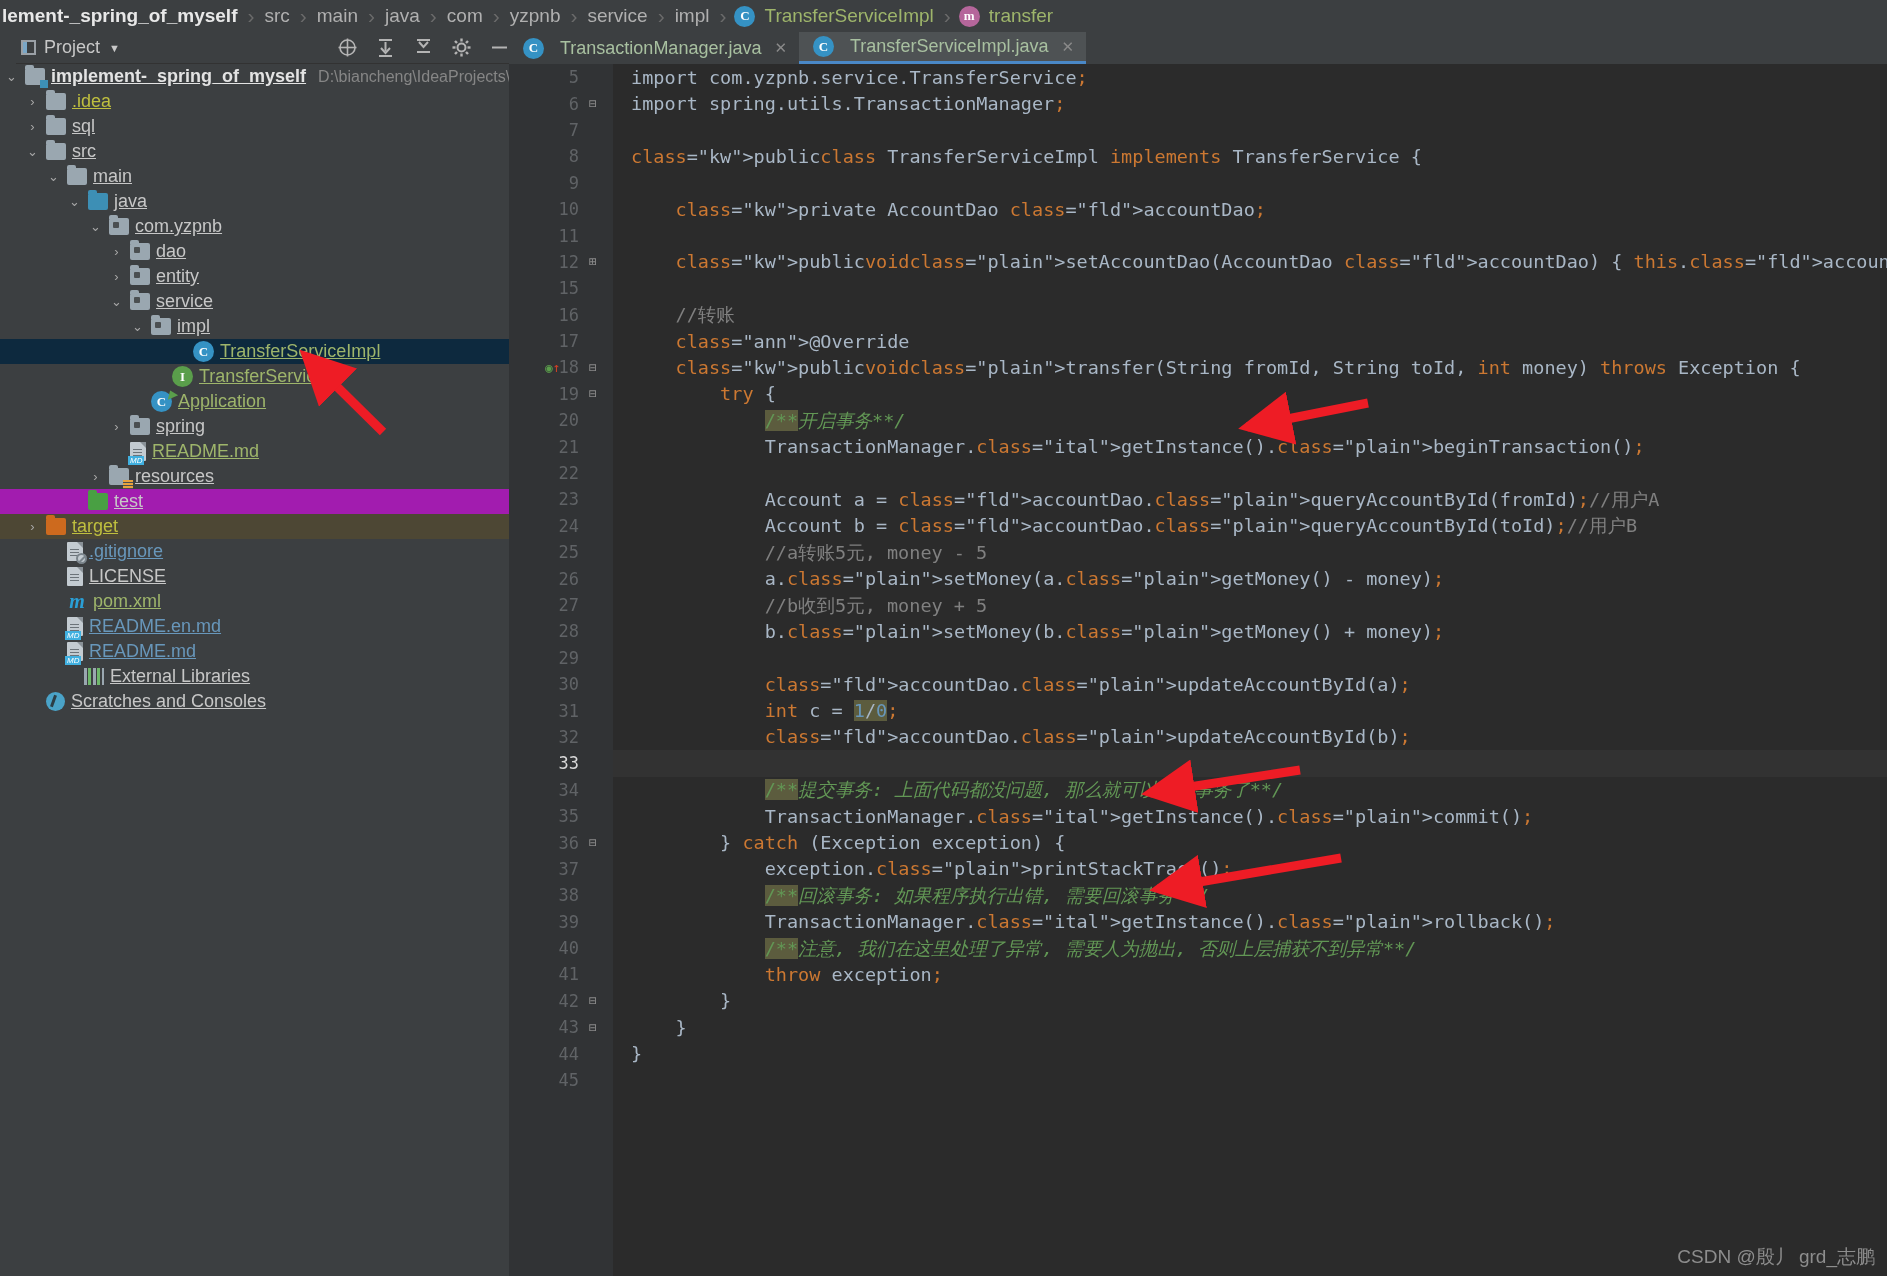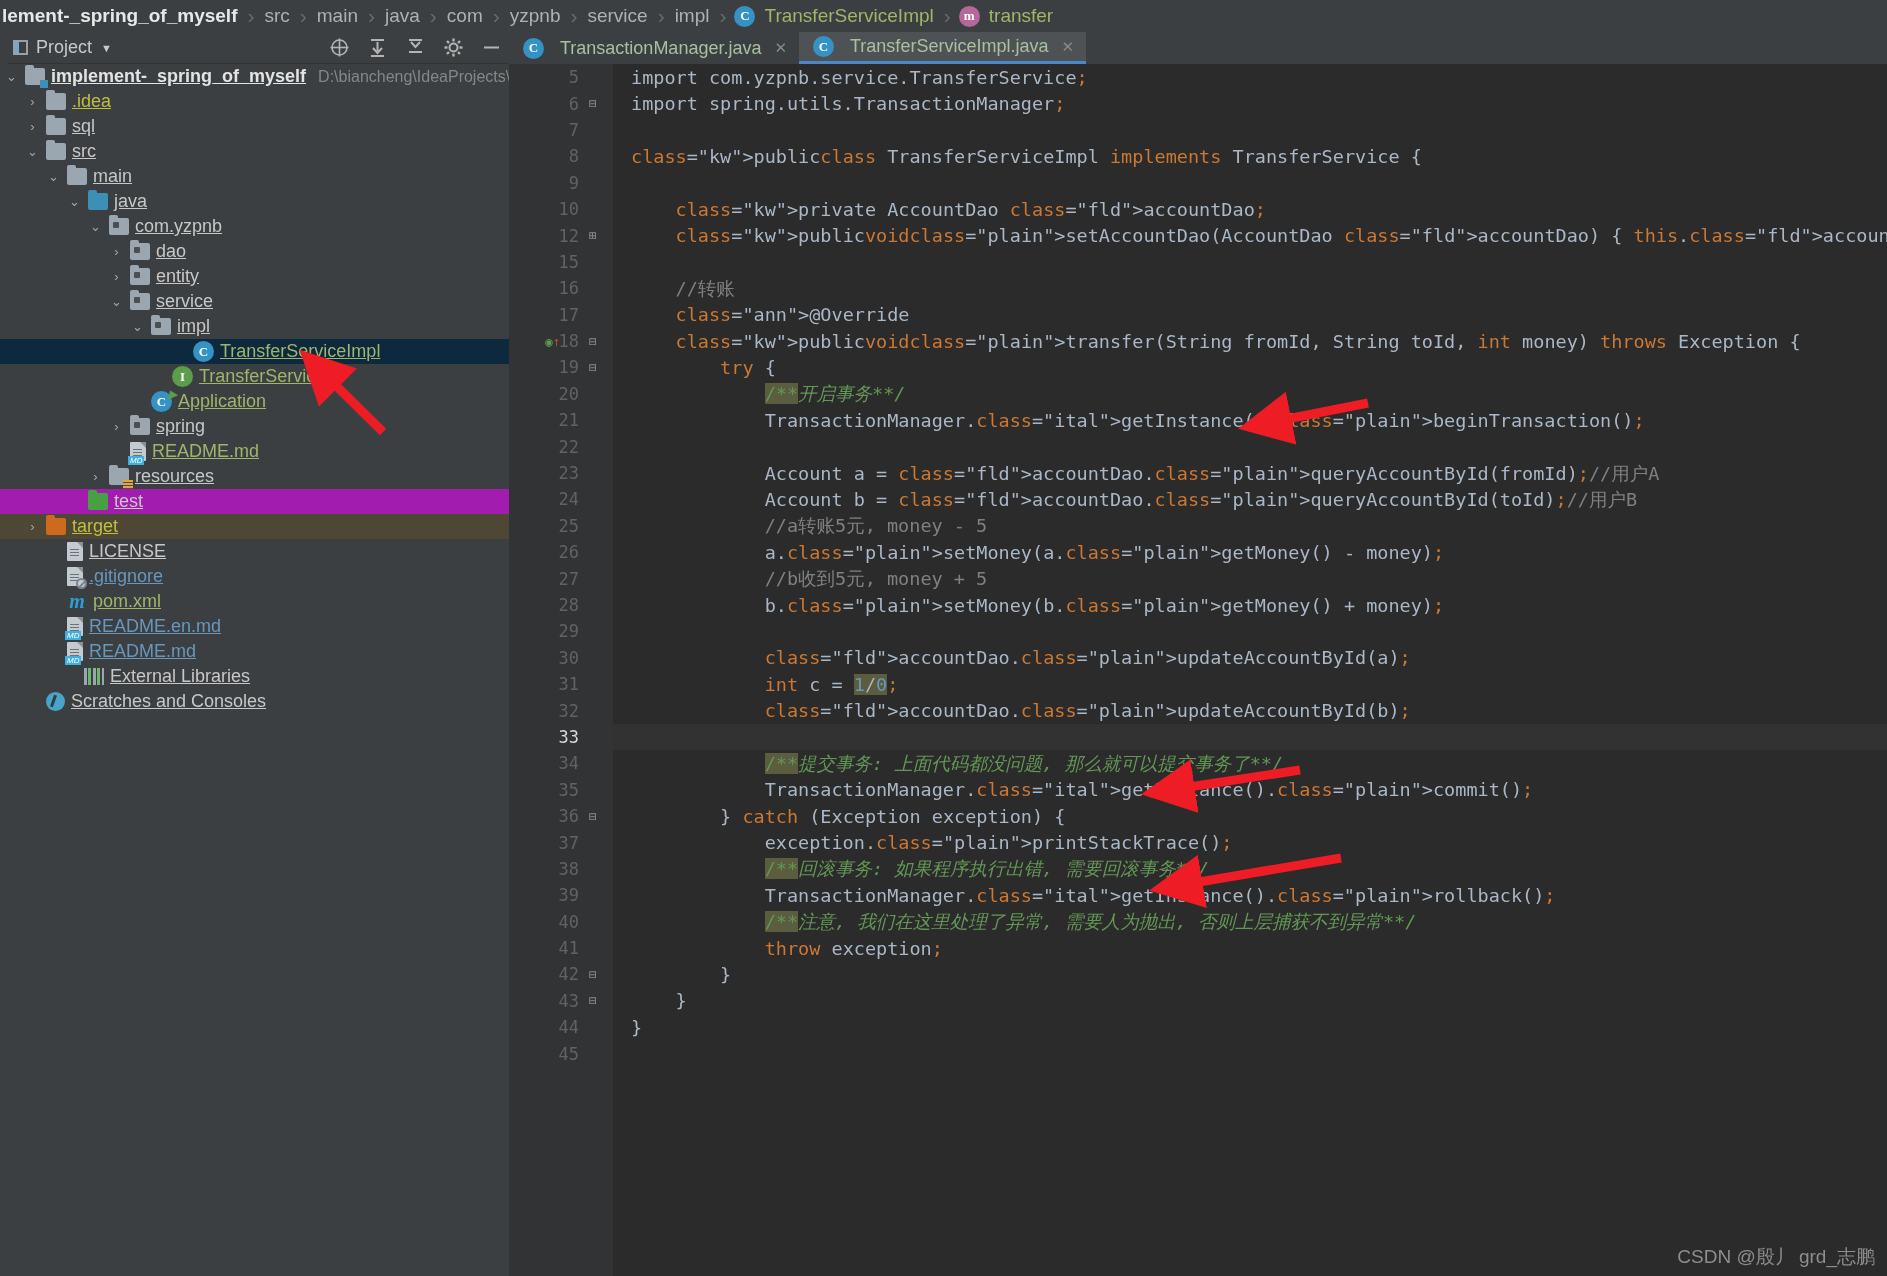--- a/index.html
+++ b/index.html
@@ -26,21 +26,21 @@
     display: inline-flex; align-items: center; justify-content: center;
     width: 21px; height: 21px; border-radius: 50%;
     font-size: 13px; font-weight: bold; color: #1c1c1c;
     margin-right: 7px; vertical-align: middle; font-family: "Liberation Serif", serif;
   }
   .ico-c { background: #3592c4; color: #fff; }
   .ico-m { background: #b5669b; color: #fff; }
 
   
   .toolwin-header {
-    position: absolute; top: 32px; left: 8px; width: 509px; height: 32px;
+    position: absolute; top: 32px; left: 16px; width: 509px; height: 32px;
     background: #3c3f41; display: flex; align-items: center;
     border-bottom: 1px solid #323232;
   }
   .tw-title { font-size: 18px; color: #c8c8c8; margin-left: 8px; }
   .tw-sq { width: 15px; height: 15px; border: 2px solid #9aa0a6; margin-left: 5px;
            background: linear-gradient(to right, #7aa7c7 0 35%, transparent 35%); }
   .tw-caret { margin-left: 9px; font-size: 11px; color: #c8c8c8; }
   .tw-actions { margin-left: auto; display: flex; align-items: center; gap: 17px; padding-right: 15px; }
   .tw-btn { width: 21px; height: 21px; color: #b4b4b4; display: flex; align-items: center; justify-content: center; }
 
@@ -385,33 +385,33 @@
           <span style="margin-left:6px;display:inline-flex;align-items:center;">
             <span class="fi folder orange"></span>
           </span>
           <span class="label name-yellow">target</span>
         </div>
         <div class="row" style="padding-left: 46px;">
           <span class="arrow none">›</span>
           <span style="margin-left:6px;display:inline-flex;align-items:center;">
             <span class="doc">
               <i class="lines"></i>
-            </span>
-          </span>
-          <span class="label name-grey">LICENSE</span>
+              <i class="gitx"></i>
+            </span>
+          </span>
+          <span class="label name-blue">.gitignore</span>
         </div>
         <div class="row" style="padding-left: 46px;">
           <span class="arrow none">›</span>
           <span style="margin-left:6px;display:inline-flex;align-items:center;">
             <span class="doc">
               <i class="lines"></i>
-              <i class="gitx"></i>
-            </span>
-          </span>
-          <span class="label name-blue">.gitignore</span>
+            </span>
+          </span>
+          <span class="label name-grey">LICENSE</span>
         </div>
         <div class="row" style="padding-left: 46px;">
           <span class="arrow none">›</span>
           <span style="margin-left:6px;display:inline-flex;align-items:center;">
             <span class="mvn">m</span>
           </span>
           <span class="label name-green">pom.xml</span>
         </div>
         <div class="row" style="padding-left: 46px;">
           <span class="arrow none">›</span>
@@ -466,20 +466,21 @@
   <div class="editor">
     <div class="gutter"></div>
     <div class="codearea">
       <div id="code-lines">
           <div class="cl"><span class="ln">5</span><span class="code">import com.yzpnb.service.TransferService<span class="kw">;</span></span></div>
           <div class="cl"><span class="ln">6</span><span class="fold">⊟</span><span class="code">import spring.utils.TransactionManager<span class="kw">;</span></span></div>
           <div class="cl"><span class="ln">7</span><span class="code"></span></div>
           <div class="cl"><span class="ln">8</span><span class="code"><span <span="" class="kw">class</span>="kw"&gt;public</span> <span class="kw">class</span> TransferServiceImpl <span class="kw">implements</span> TransferService {</div>
           <div class="cl"><span class="ln">9</span><span class="code"></span></div>
           <div class="cl"><span class="ln">10</span><span class="code">    <span <span="" class="kw">class</span>="kw"&gt;private</span> AccountDao <span <span="" class="kw">class</span>="fld"&gt;accountDao<span class="kw">;</span></div>
+          <div class="cl"><span class="ln">11</span><span class="code"></span></div>
           <div class="cl"><span class="ln">12</span><span class="fold">⊞</span><span class="code">    <span <span="" class="kw">class</span>="kw"&gt;public</span> <span class="kw">void</span> <span <span="" class="kw">class</span>="plain"&gt;setAccountDao(AccountDao <span <span="" class="kw">class</span>="fld"&gt;accountDao) { <span class="kw">this</span>.<span <span="" class="kw">class</span>="fld"&gt;accountDao = ="fld"&gt;accountDao }</div>
           <div class="cl"><span class="ln">15</span><span class="code"></span></div>
           <div class="cl"><span class="ln">16</span><span class="code">    <span class="cmt">//转账</span></span></div>
           <div class="cl"><span class="ln">17</span><span class="code">    <span <span="" class="kw">class</span>="ann"&gt;@Override</span></div>
           <div class="cl"><span class="ln">18</span><span class="fold">⊟</span><span class="gut-mark" style="color:#5a9e4b;">◉<span style="color:#cc4125;">↑</span></span><span class="code">    <span <span="" class="kw">class</span>="kw"&gt;public</span> <span class="kw">void</span> <span <span="" class="kw">class</span>="plain"&gt;transfer(String fromId, String toId, <span class="kw">int</span> money) <span class="kw">throws</span> Exception {</div>
           <div class="cl"><span class="ln">19</span><span class="fold">⊟</span><span class="code">        <span class="kw">try</span> {</span></div>
           <div class="cl"><span class="ln">20</span><span class="code">            <span class="jdoc-tag">/**</span><span class="jdoc">开启事务**/</span></span></div>
           <div class="cl"><span class="ln">21</span><span class="code">            TransactionManager.<span <span="" class="kw">class</span>="ital"&gt;getInstance</span>().<span <span="" class="kw">class</span>="plain"&gt;beginTransaction()<span class="kw">;</span></div>
           <div class="cl"><span class="ln">22</span><span class="code"></span></div>
           <div class="cl"><span class="ln">23</span><span class="code">            Account a = <span <span="" class="kw">class</span>="fld"&gt;accountDao</span>.<span <span="" class="kw">class</span>="plain"&gt;queryAccountById(fromId)<span class="kw">;</span><span class="cmt">//用户A</span></div>

